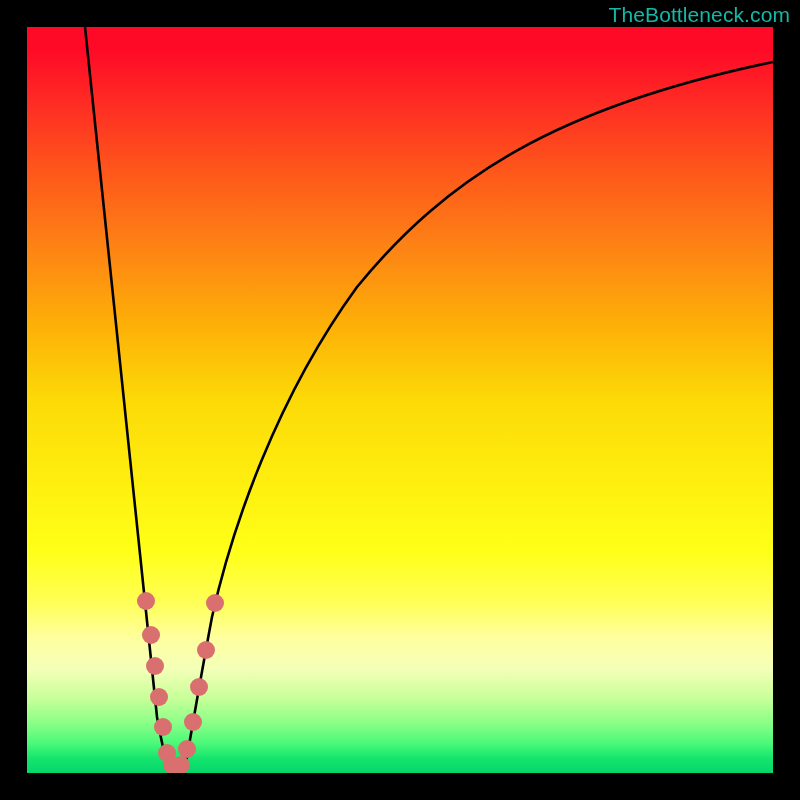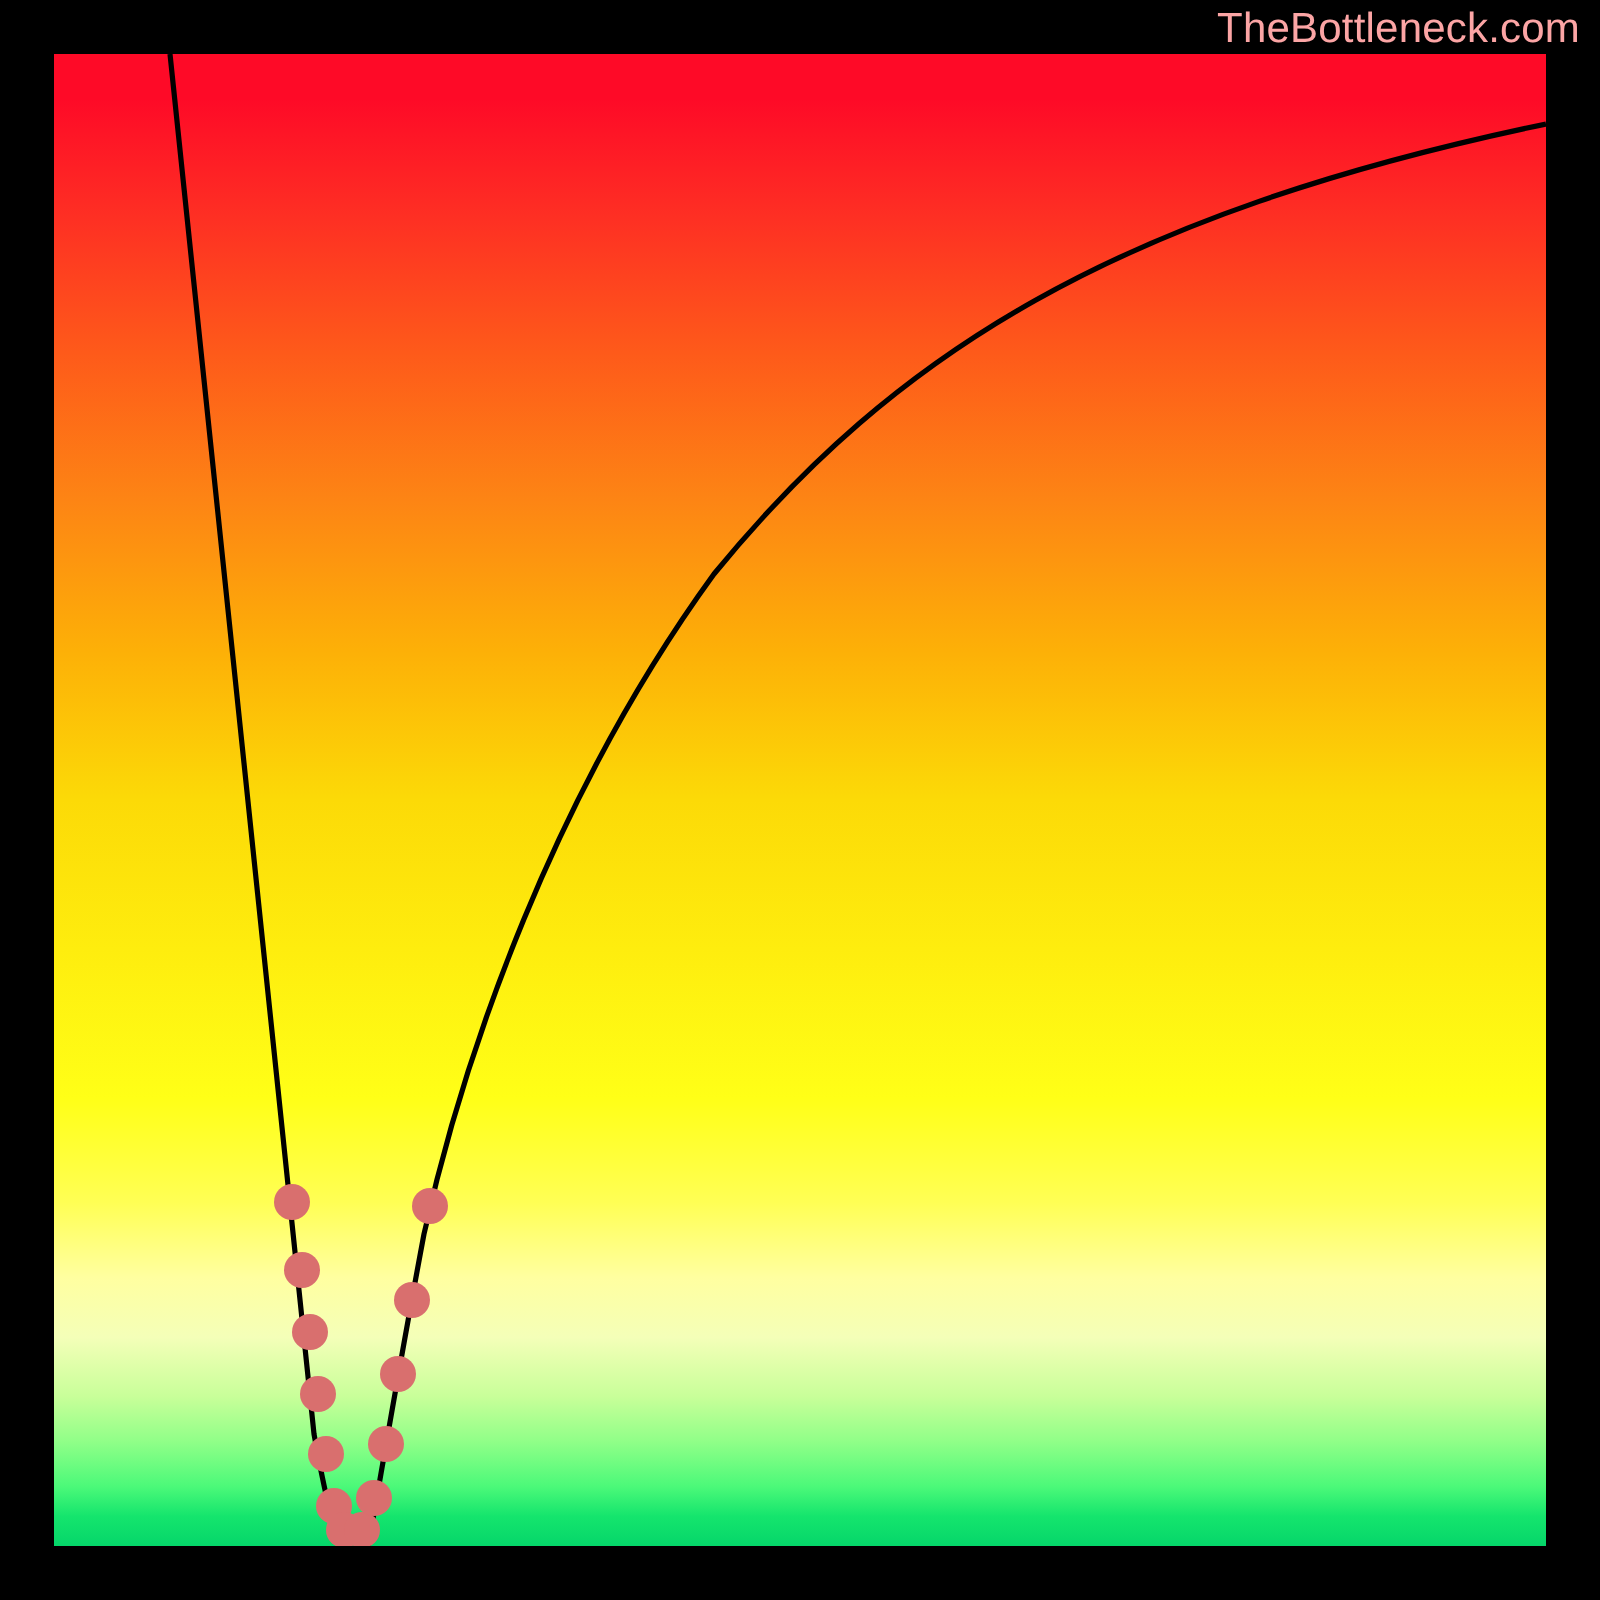--- a/index.html
+++ b/index.html
@@ -58,21 +58,21 @@
     position: absolute;
     left: 0;
     top: 0;
     width: 746px;
     height: 746px;
   }
   .watermark {
     position: absolute;
     top: 3px;
     right: 10px;
-    color: #fca5a5;
+    color: #14b8a6;
     font-size: 21px;
     letter-spacing: 0.1px;
     font-weight: 500;
   }
 </style>
 </head>
 <body>
 
 <div class="frame">
 

